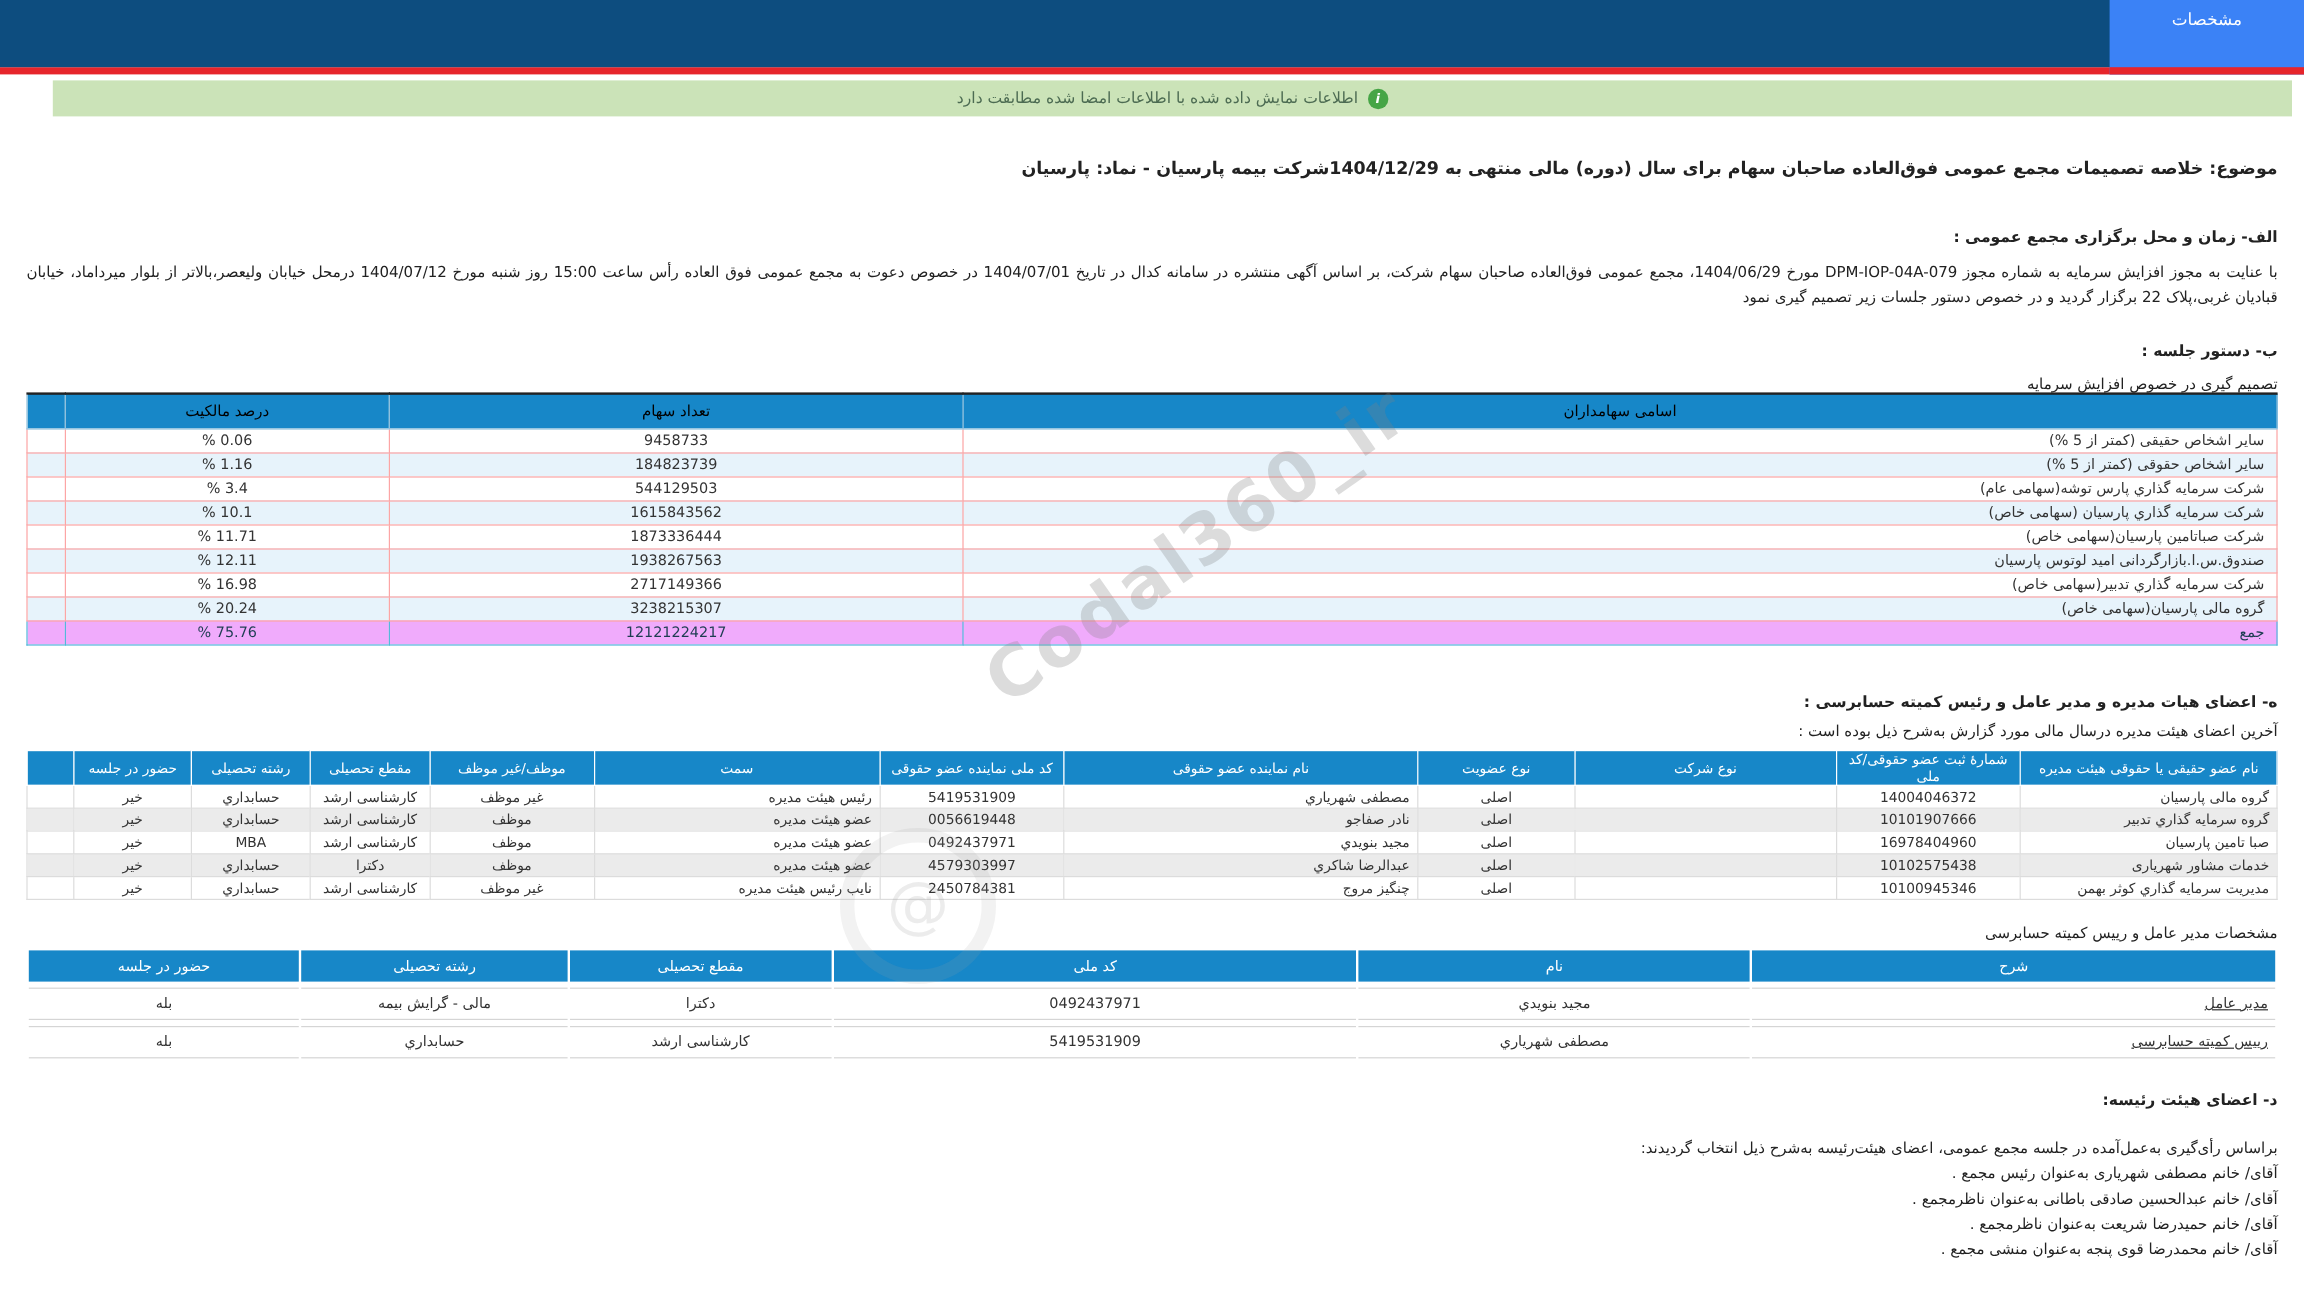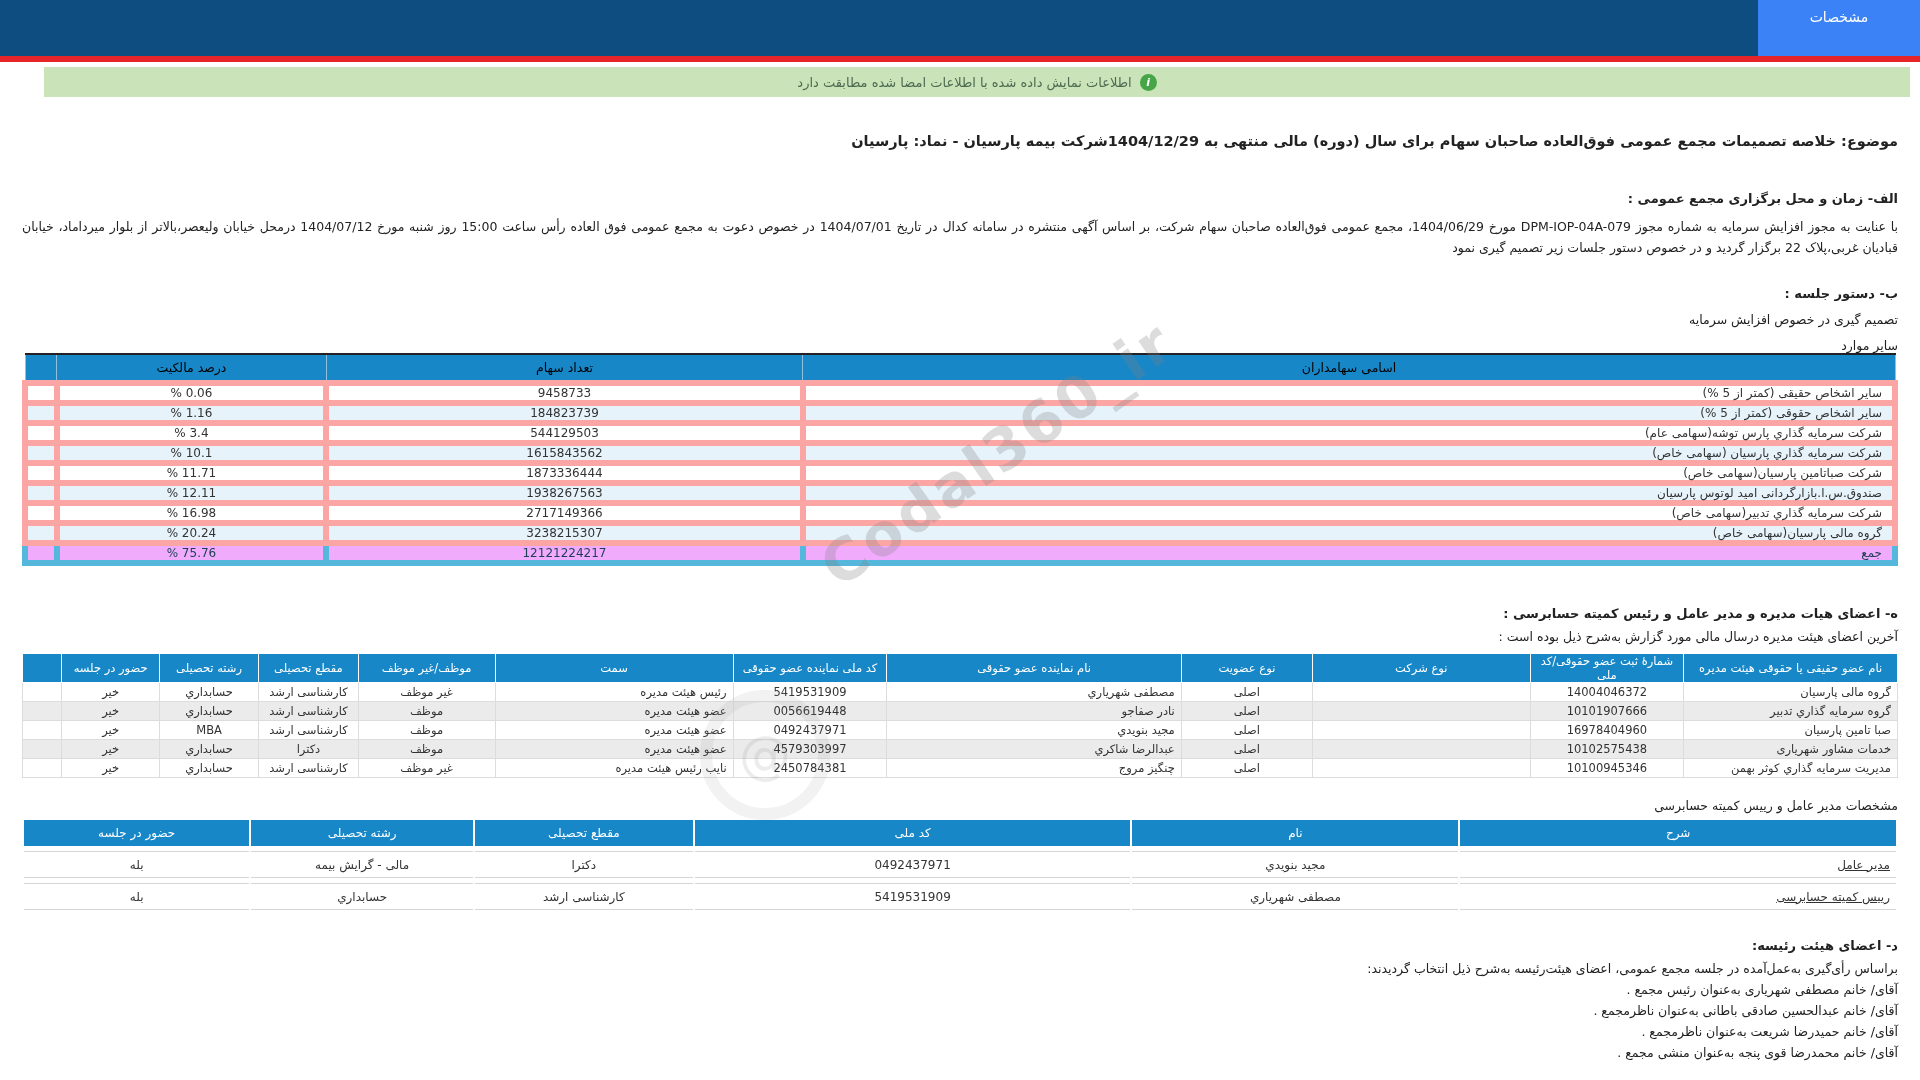--- a/index.html
+++ b/index.html
@@ -40,21 +40,21 @@
   .para { margin-top:10px; font-size:12.5px; line-height:21px; text-align:justify; }
   .t-b { margin-top:28px; }
   .agenda { margin-top:11px; font-size:12.5px; }
   .t-j { margin-top:13px; margin-bottom:7px; }
 
   
   table.sh { width:100%; border-collapse:collapse; font-size:12px;
     border:1px solid #4a4a4a; border-top:2px solid #222; background:transparent; }
   table.sh th { background:#1787c8; color:#000000; font-weight:normal; height:29px;
     border:1px solid #8fc0dd; font-size:12.5px; }
-  table.sh td { height:20px; border:6px solid #fca5a5; padding:0 10px; text-align:center; color:#333; }
+  table.sh td { height:20px; border:1px solid #fca5a5; padding:0 10px; text-align:center; color:#333; }
   table.sh td:first-child { text-align:right; }
   table.sh tbody tr:nth-child(even) { background:#e7f3fb; }
   table.sh tbody tr:nth-child(odd) { background:transparent; }
   table.sh tfoot td { background:#f0abfc; color:#1d3d52; border-color:#54b7db; }
 
   
   .t-h { margin-top:40px; }
   .sub-h { margin-top:8px; font-size:12.5px; }
   table.board { width:100%; border-collapse:collapse; font-size:11.5px; margin-top:9px; table-layout:fixed; }
   table.board th { background:#1787c8; color:#fff; font-weight:normal; height:26px;
@@ -67,21 +67,21 @@
   
   .ceo-label { margin-top:20px; font-size:12.5px; }
   table.ceo { width:100%; border-collapse:separate; border-spacing:2px 5px; font-size:12px; margin-top:2px; table-layout:fixed; }
   table.ceo th { background:#1787c8; color:#fff; font-weight:normal; height:26px; }
   table.ceo td { height:27px; border-top:1px solid #d5d5d5; border-bottom:1px solid #d5d5d5;
     text-align:center; color:#333; background:#fff; }
   table.ceo td:first-child { text-align:right; padding-right:6px;text-decoration:underline; }
 
   
   .t-d { margin-top:23px; }
-  .intro-d { margin-top:8px; font-size:12.5px; }
+  .intro-d { margin-top:24px; font-size:12.5px; }
   .member { margin-top:6px; font-size:12.5px; }
 
   
   .wm-text {
     position:absolute; left:790px; top:420px;
     transform:rotate(-35deg); transform-origin:center;
     font-size:58px; font-weight:bold; letter-spacing:3px;
     color:rgba(130,130,130,0.28); direction:ltr;
     pointer-events:none; z-index:40; white-space:nowrap;
   }
@@ -108,21 +108,20 @@
 
 <div class="content">
 
   <div class="subject">موضوع: خلاصه تصمیمات مجمع عمومی فوق‌العاده صاحبان سهام برای سال (دوره) مالی منتهی به 1404/12/29شرکت بیمه پارسیان - نماد: پارسیان</div>
 
   <div class="sec-title t-a">الف- زمان و محل برگزاری مجمع عمومی :</div>
   <div class="para">با عنایت به مجوز افزایش سرمایه به شماره مجوز ‪DPM-IOP-04A-079‬ مورخ 1404/06/29، مجمع عمومی فوق‌العاده صاحبان سهام شرکت، بر اساس آگهی منتشره در سامانه کدال در تاریخ 1404/07/01 در خصوص دعوت به مجمع عمومی فوق العاده رأس ساعت 15:00 روز شنبه مورخ 1404/07/12 درمحل خیابان ولیعصر،بالاتر از بلوار میرداماد، خیابان قبادیان غربی،پلاک 22   برگزار گردید و در خصوص دستور جلسات زیر تصمیم گیری نمود</div>
 
   <div class="sec-title t-b">ب- دستور جلسه :</div>
   <div class="agenda">تصمیم گیری در خصوص افزایش سرمایه</div>
-  <div class="agenda">سایر موارد</div>
 
 
   <table class="sh">
     <colgroup>
       <col style="width:58.4%">
         <col style="width:25.5%">
         <col style="width:14.4%">
         <col style="width:1.7%">
     </colgroup>
     <thead>

